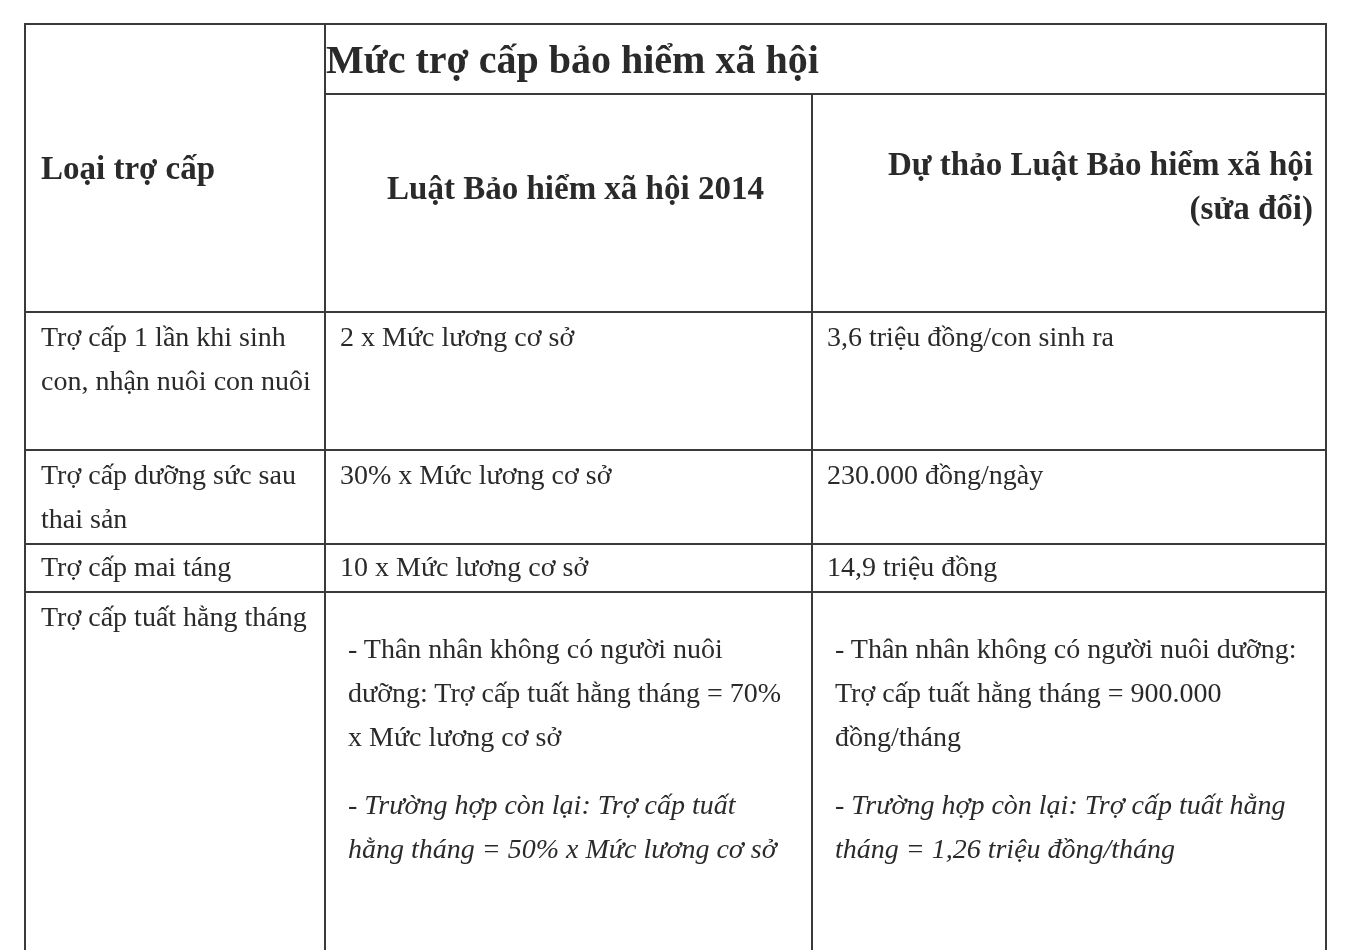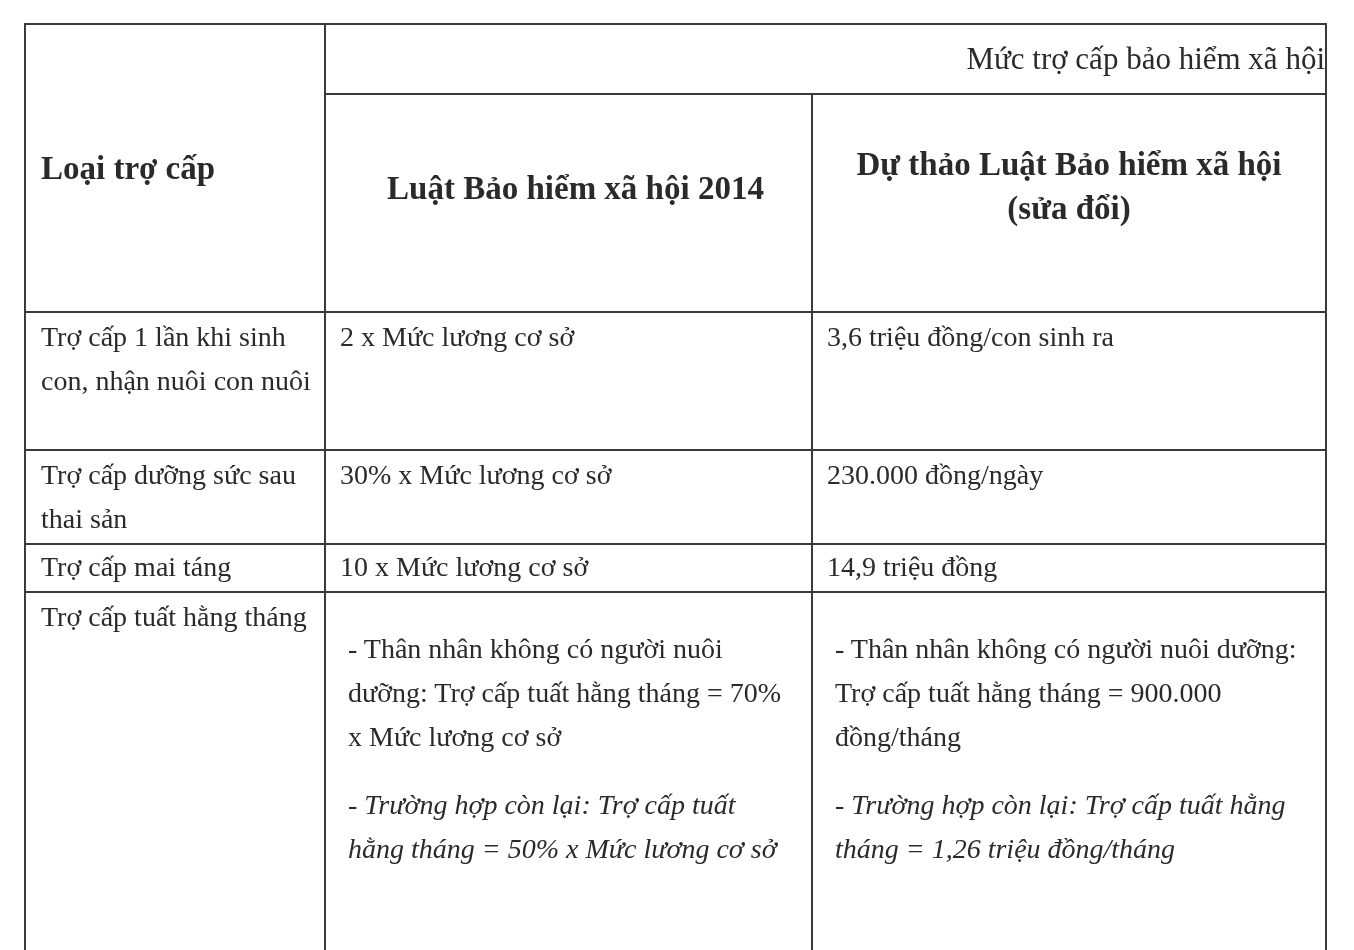--- a/index.html
+++ b/index.html
@@ -23,35 +23,35 @@
       border-collapse: collapse;
       table-layout: fixed;
     }
     table.cmp td, table.cmp th {
       border: 2px solid #3a3a3a;
       padding: 0;
       vertical-align: top;
     }
     .h-top {
       height: 68px;
-      text-align: right;
+      text-align: left;
       vertical-align: middle !important;
-      font-weight: normal;
-      font-size: 31px;
+      font-weight: bold;
+      font-size: 40px;
     }
     .h-col {
       height: 182px;
       font-weight: bold;
       font-size: 33px;
       vertical-align: middle !important;
       line-height: 44px;
     }
     .h-col.left { padding-left: 15px; text-align: left; }
     .h-col.mid { padding-left: 14px; text-align: center; padding-bottom: 30px; }
-    .h-col.right { text-align: center; padding: 0 12px 34px 12px; }
+    .h-col.right { text-align: right; padding: 0 12px 34px 12px; }
     .h-type {
       font-weight: bold;
       font-size: 33px;
       padding-left: 15px !important;
       vertical-align: middle !important;
       padding-top: 0px;
       border-radius: 32px;
     }
     .cell {
       font-size: 28px;

